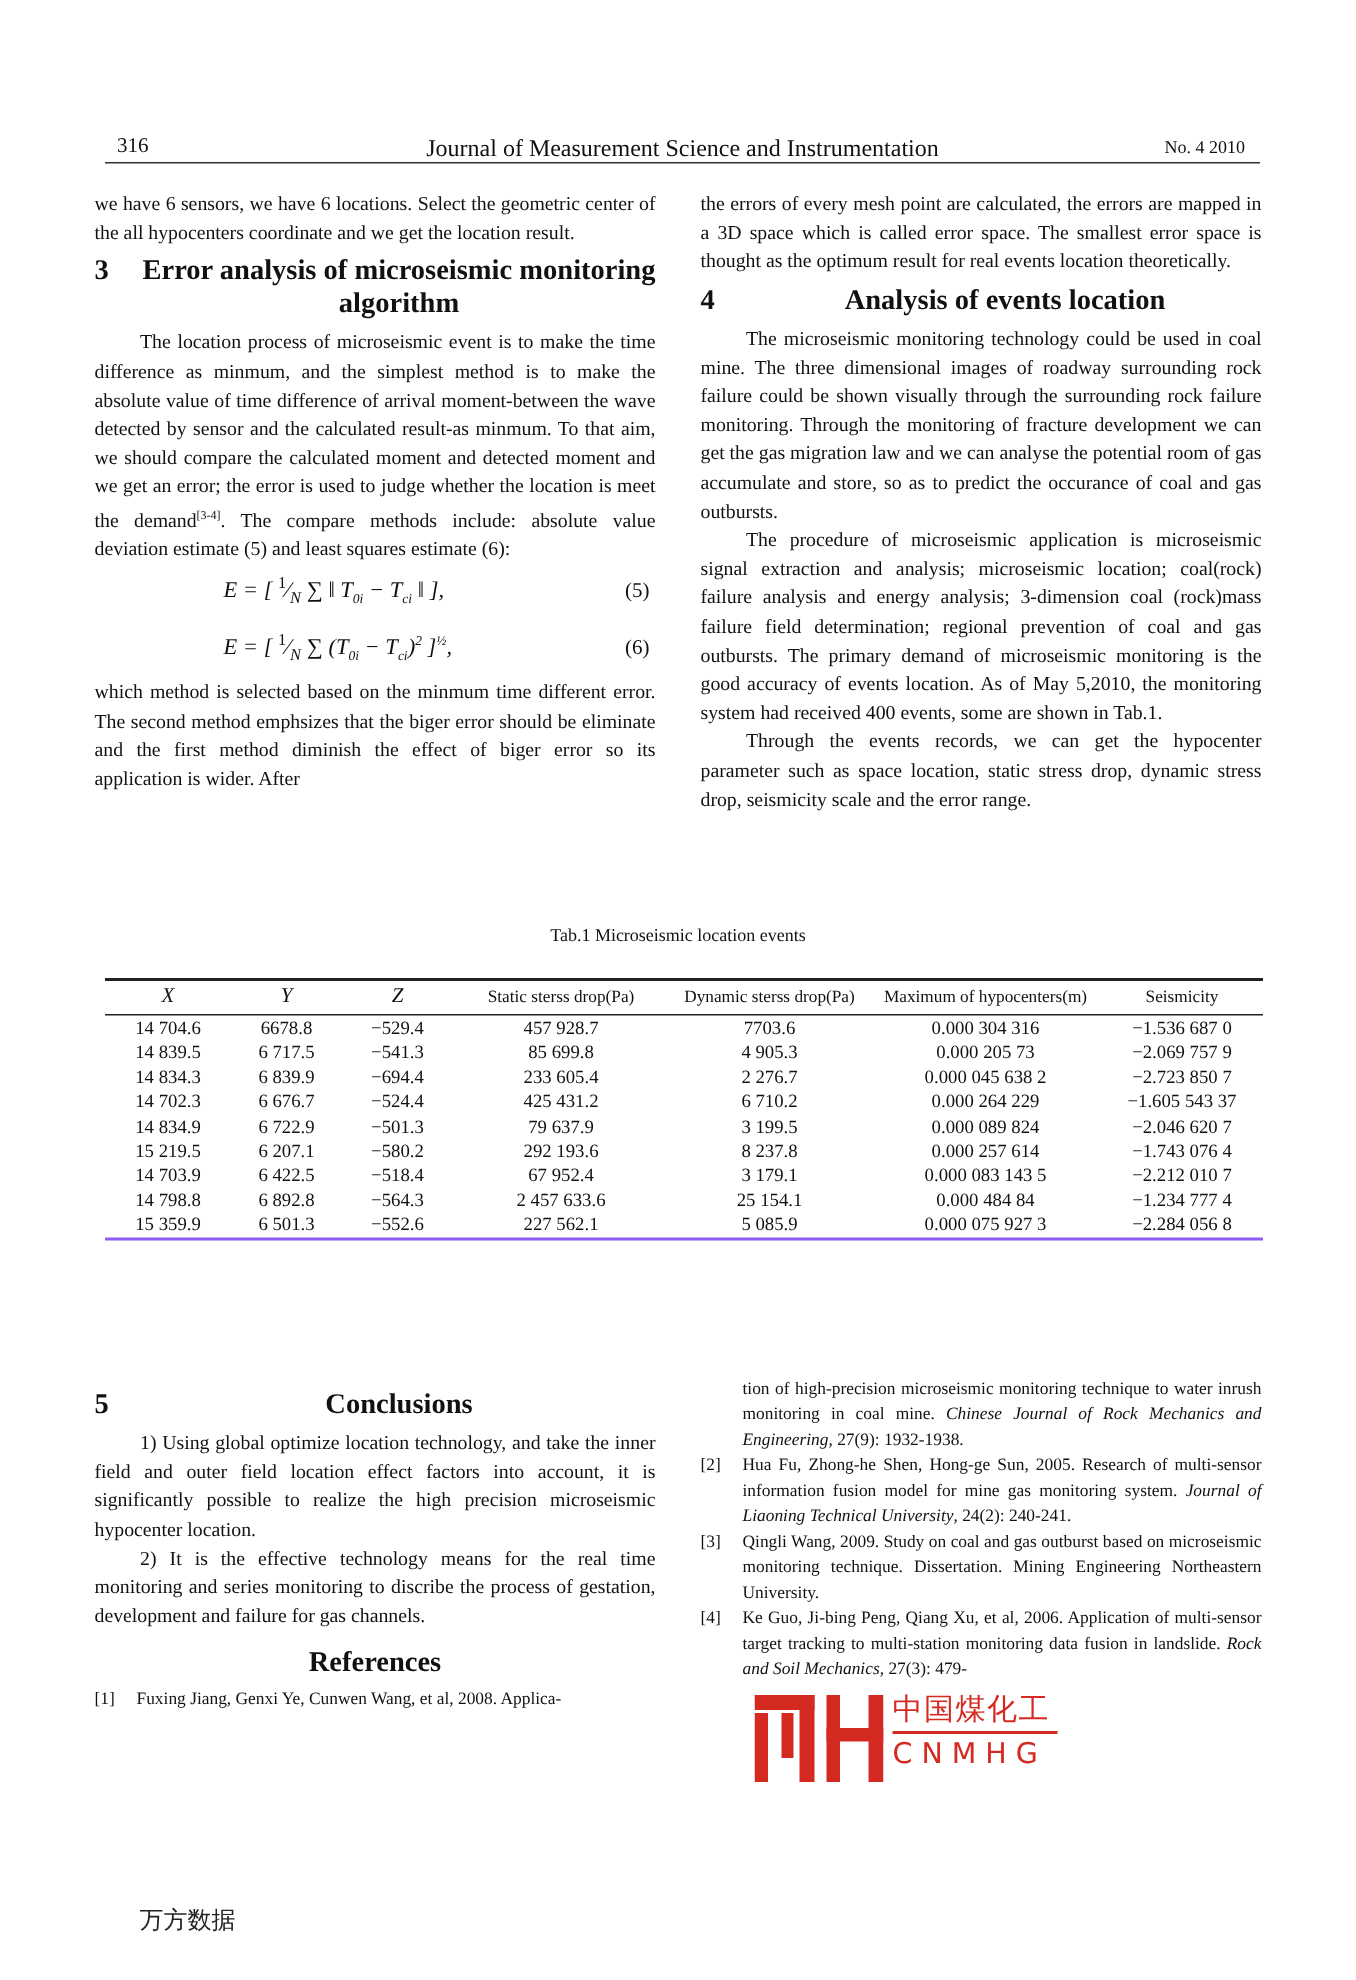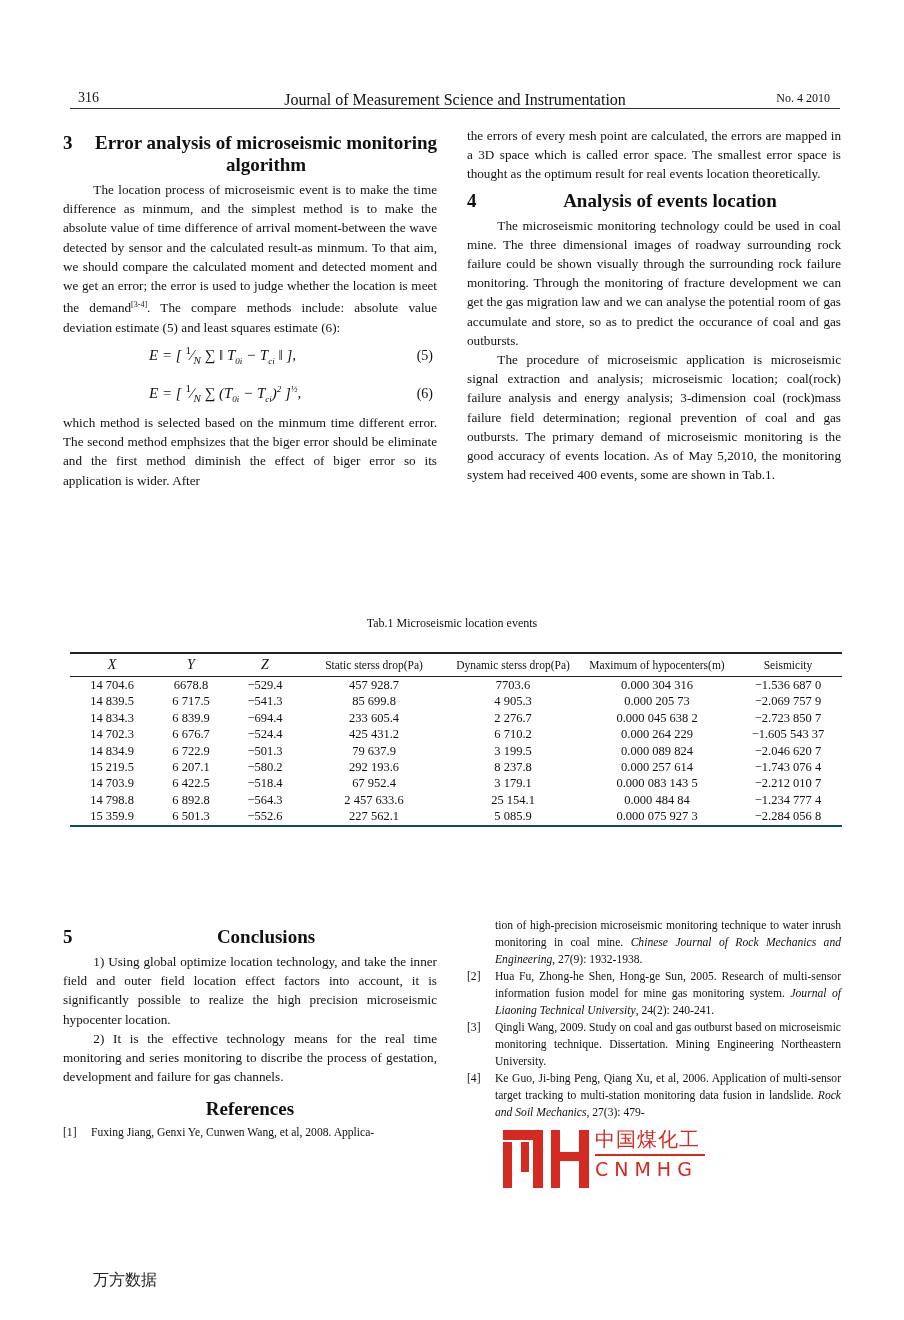--- a/index.html
+++ b/index.html
@@ -21,21 +21,21 @@
   h2 .ttl { flex: 1; text-align: center; }
   .eq { display: flex; align-items: center; height: 38px; position: relative; font-style: italic; font-size: 15px; }
   .eq .body { position: absolute; left: 86px; }
   .eq .no { position: absolute; right: 4px; font-style: normal; font-size: 14px; }
 
   .tab-caption { position: absolute; left: 0; width: 904px; top: 616px; text-align: center; font-size: 12px; }
   table.events { position: absolute; left: 70px; top: 652px; width: 772px; border-collapse: collapse; font-size: 12.5px; }
   table.events th { font-weight: normal; font-size: 11.5px; line-height: 14px; padding: 4px 2px; border-top: 2px solid #222; border-bottom: 1px solid #222; text-align: center; }
   table.events th.var { font-style: italic; font-size: 14px; font-family: "Liberation Serif", serif; }
   table.events td { text-align: center; padding: 0; height: 16.4px; line-height: 16.4px; }
-  table.events tbody tr:last-child td { border-bottom: 2px solid #0c4a6e; }
+  table.events tbody tr:last-child td { border-bottom: 2px solid #8b5cf6; }
 
   .col2-left { left: 63px; top: 920px; }
   .col2-right { left: 467px; top: 917px; font-size: 11.6px; line-height: 17px; }
   .ref { display: flex; margin: 0; }
   .ref .rn { width: 28px; flex: none; }
   .ref .rt { flex: 1; text-align: justify; }
   .ref-cont { padding-left: 28px; text-align: justify; margin: 0; }
   .refs-left { font-size: 11.6px; line-height: 17px; }
   i { font-style: italic; }
 
@@ -50,20 +50,21 @@
 </head>
 <body>
 
 <div class="page-header">
   <span class="pnum">316</span>
   <span class="jname">Journal of Measurement Science and Instrumentation</span>
   <span class="issue">No. 4 2010</span>
 </div>
 
 <div class="col col-left">
+  <p>we have 6 sensors, we have 6 locations. Select the geometric center of the all hypocenters coordinate and we get the location result.</p>
   <h2>
     <span class="num">3</span>
     <span class="ttl">Error analysis of microseismic monitoring algorithm</span>
   </h2>
   <p class="indent"><span>The location process of microseismic event is to make the time difference as minmum, and the simplest method is to make the absolute value of time difference of arrival moment-between the wave detected by sensor and the calculated result-as minmum. To that aim, we should compare the calculated moment and detected moment and we get an error; the error is used to judge whether the location is meet the demand</span><sup style="font-size:8px">[3-4]</sup><span>. The compare methods include: absolute value deviation estimate (5) and least squares estimate (6):</span></p>
   <div class="eq">
     <span class="body">E = [ <sup style="font-style:normal;font-size:11px">1</sup>⁄<sub style="font-size:11px">N</sub> ∑ ‖ T<sub style="font-size:9px">0i</sub> − T<sub style="font-size:9px">ci</sub> ‖ ],</span>
     <span class="no">(5)</span>
   </div>
   <div class="eq">
@@ -74,20 +75,21 @@
 </div>
 
 <div class="col col-right">
   <p>the errors of every mesh point are calculated, the errors are mapped in a 3D space which is called error space. The smallest error space is thought as the optimum result for real events location theoretically.</p>
   <h2>
     <span class="num">4</span>
     <span class="ttl">Analysis of events location</span>
   </h2>
   <p class="indent">The microseismic monitoring technology could be used in coal mine. The three dimensional images of roadway surrounding rock failure could be shown visually through the surrounding rock failure monitoring. Through the monitoring of fracture development we can get the gas migration law and we can analyse the potential room of gas accumulate and store, so as to predict the occurance of coal and gas outbursts.</p>
   <p class="indent">The procedure of microseismic application is microseismic signal extraction and analysis; microseismic location; coal(rock) failure analysis and energy analysis; 3-dimension coal (rock)mass failure field determination; regional prevention of coal and gas outbursts. The primary demand of microseismic monitoring is the good accuracy of events location. As of May 5,2010, the monitoring system had received 400 events, some are shown in Tab.1.</p>
+  <p class="indent">Through the events records, we can get the hypocenter parameter such as space location, static stress drop, dynamic stress drop, seismicity scale and the error range.</p>
 </div>
 
 <div class="tab-caption">Tab.1   Microseismic location events</div>
 <table class="events">
   <thead>
     <tr>
       <th class="var" style="width:80px">X</th>
       <th class="var" style="width:70px">Y</th>
       <th class="var" style="width:70px">Z</th>
       <th style="width:140px">Static sterss drop(Pa)</th>

